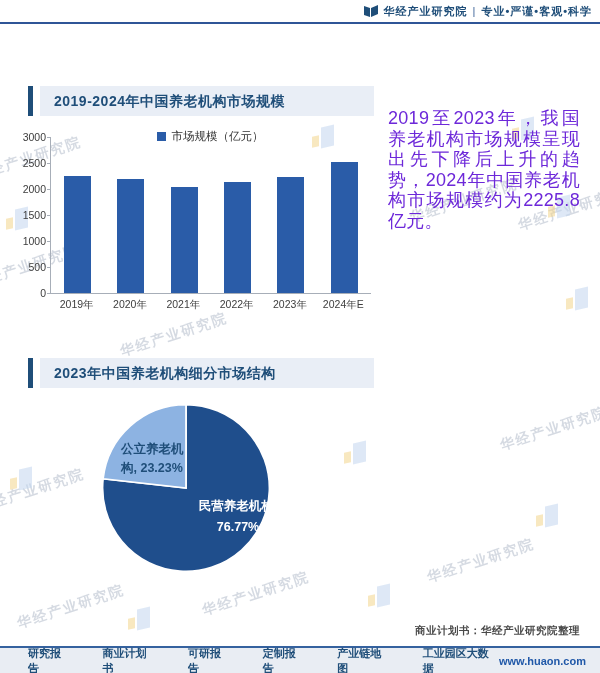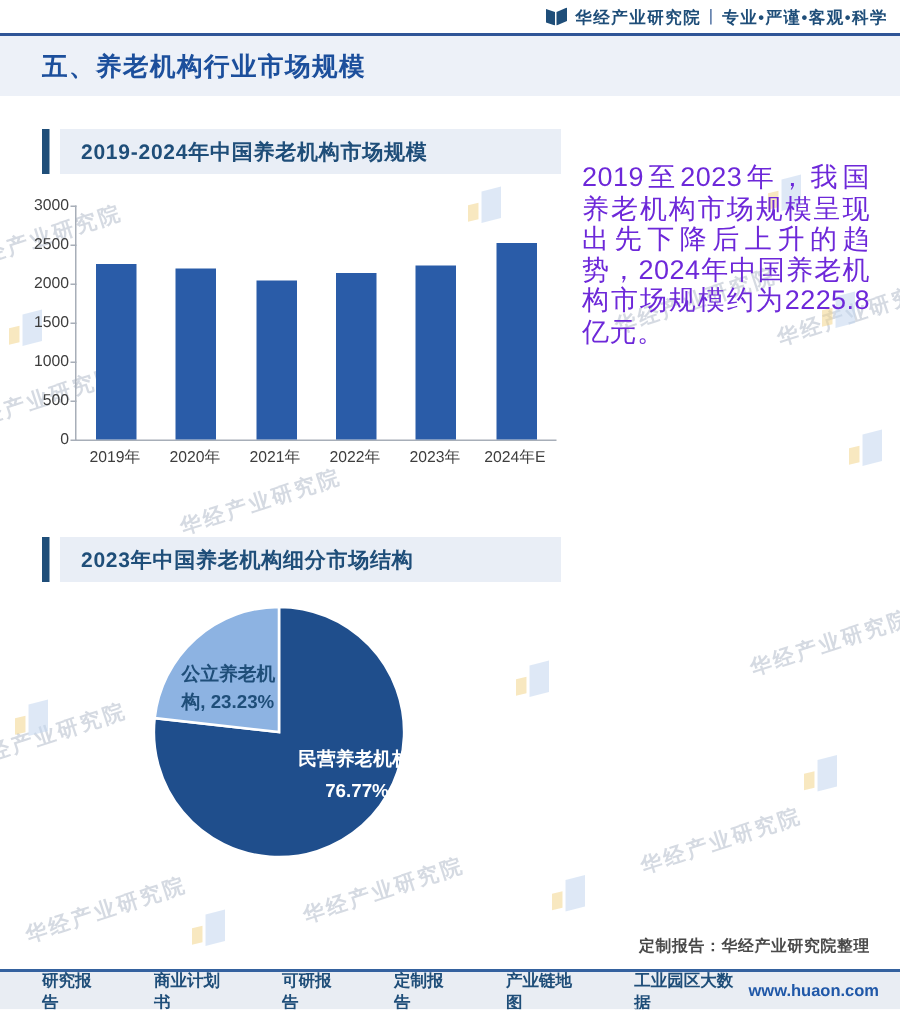--- a/index.html
+++ b/index.html
@@ -137,30 +137,31 @@
       <svg width="16" height="12" viewBox="0 0 16 12">
         <path d="M1 1 L7 3 L7 12 L1 10 Z" fill="#1F4E79"></path>
         <path d="M8 3 L15 0 L15 9 L8 12 Z" fill="#1F4E79"></path>
       </svg>
     </span>
     <span class="brand">华经产业研究院</span>
     <span class="div">|</span>
     <span class="tagline">专业•严谨•客观•科学</span>
   </header>
 
-  <div class="title-band">
-    <h1>五、养老机构行业市场规模</h1>
-  </div>
 
   <div class="sec-header s1">
     <span class="sec-bar"></span>
     <span class="sec-title">2019-2024年中国养老机构市场规模</span>
   </div>
 
   <div class="bar-chart">
+    <div class="legend">
+      <span class="legend-swatch" id="legend-swatch" style="background: rgb(42, 92, 168);"></span>
+      <span class="legend-label">市场规模（亿元）</span>
+    </div>
     <div id="yaxis">
         <div class="ytick" style="top: 5px;">3000</div>
         <div class="ytickmark" style="top: 11px;"></div>
         <div class="ytick" style="top: 31px;">2500</div>
         <div class="ytickmark" style="top: 37px;"></div>
         <div class="ytick" style="top: 57px;">2000</div>
         <div class="ytickmark" style="top: 63px;"></div>
         <div class="ytick" style="top: 83px;">1500</div>
         <div class="ytickmark" style="top: 89px;"></div>
         <div class="ytick" style="top: 109px;">1000</div>
@@ -198,21 +199,21 @@
   <div class="pie-wrap">
     <svg id="pie" viewBox="0 0 200 200">
         <path d="M100,100 L100.00,3.00 A97,97 0 1 1 3.60,89.23 Z" fill="#1F4E8C" stroke="#fff" stroke-width="2"></path>
         <path d="M100,100 L3.60,89.23 A97,97 0 0 1 100.00,3.00 Z" fill="#8DB3E2" stroke="#fff" stroke-width="2"></path>
       </svg>
     <div class="pie-label light">公立养老机构, 23.23%</div>
     <div class="pie-label dark">民营养老机构, 76.77%</div>
   </div>
 
 
-  <div class="source">定制报告：华经产业研究院整理</div>
+  <div class="source">商业计划书：华经产业研究院整理</div>
 
   <footer class="footer">
     <div class="foot-links" id="footlinks">
         <span class="foot-link">研究报告</span>
         <span class="foot-link">商业计划书</span>
         <span class="foot-link">可研报告</span>
         <span class="foot-link">定制报告</span>
         <span class="foot-link">产业链地图</span>
         <span class="foot-link">工业园区大数据</span>
       </div>

